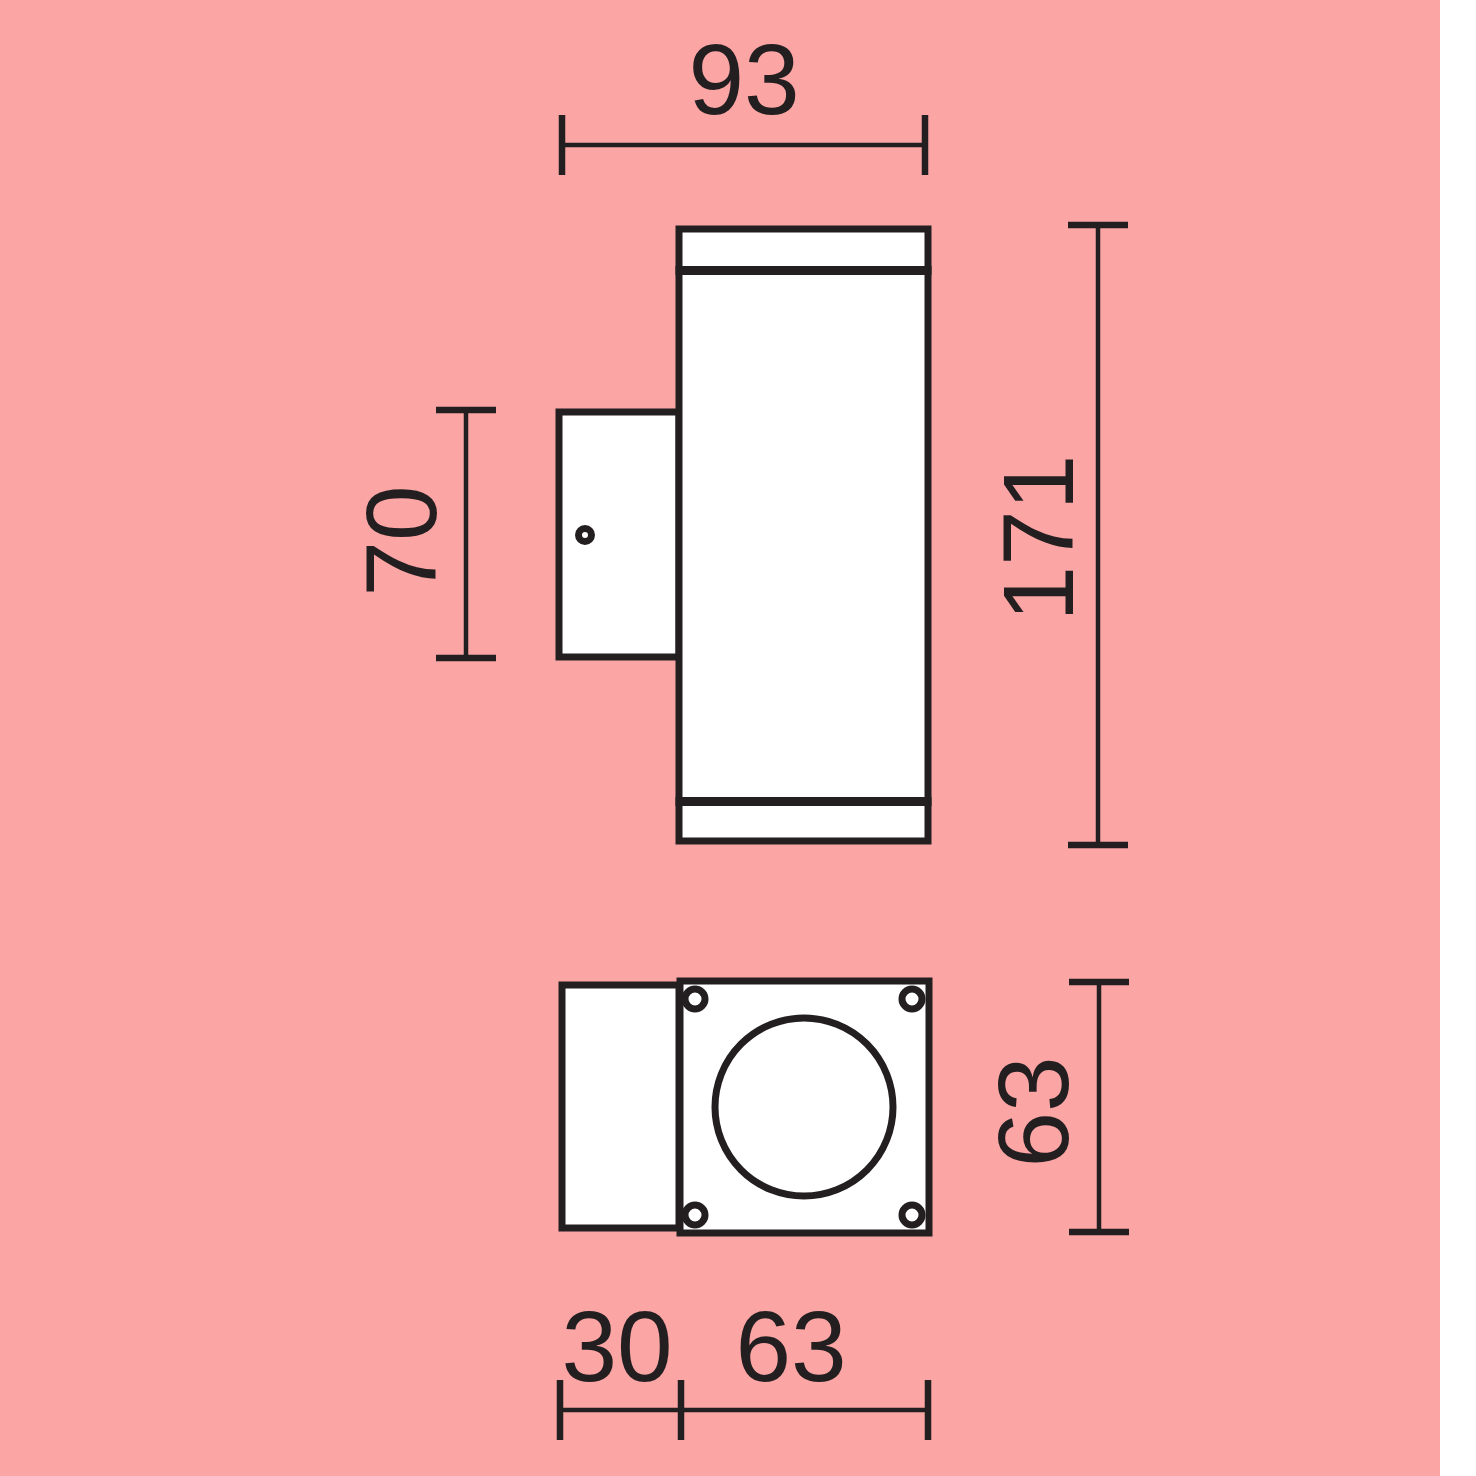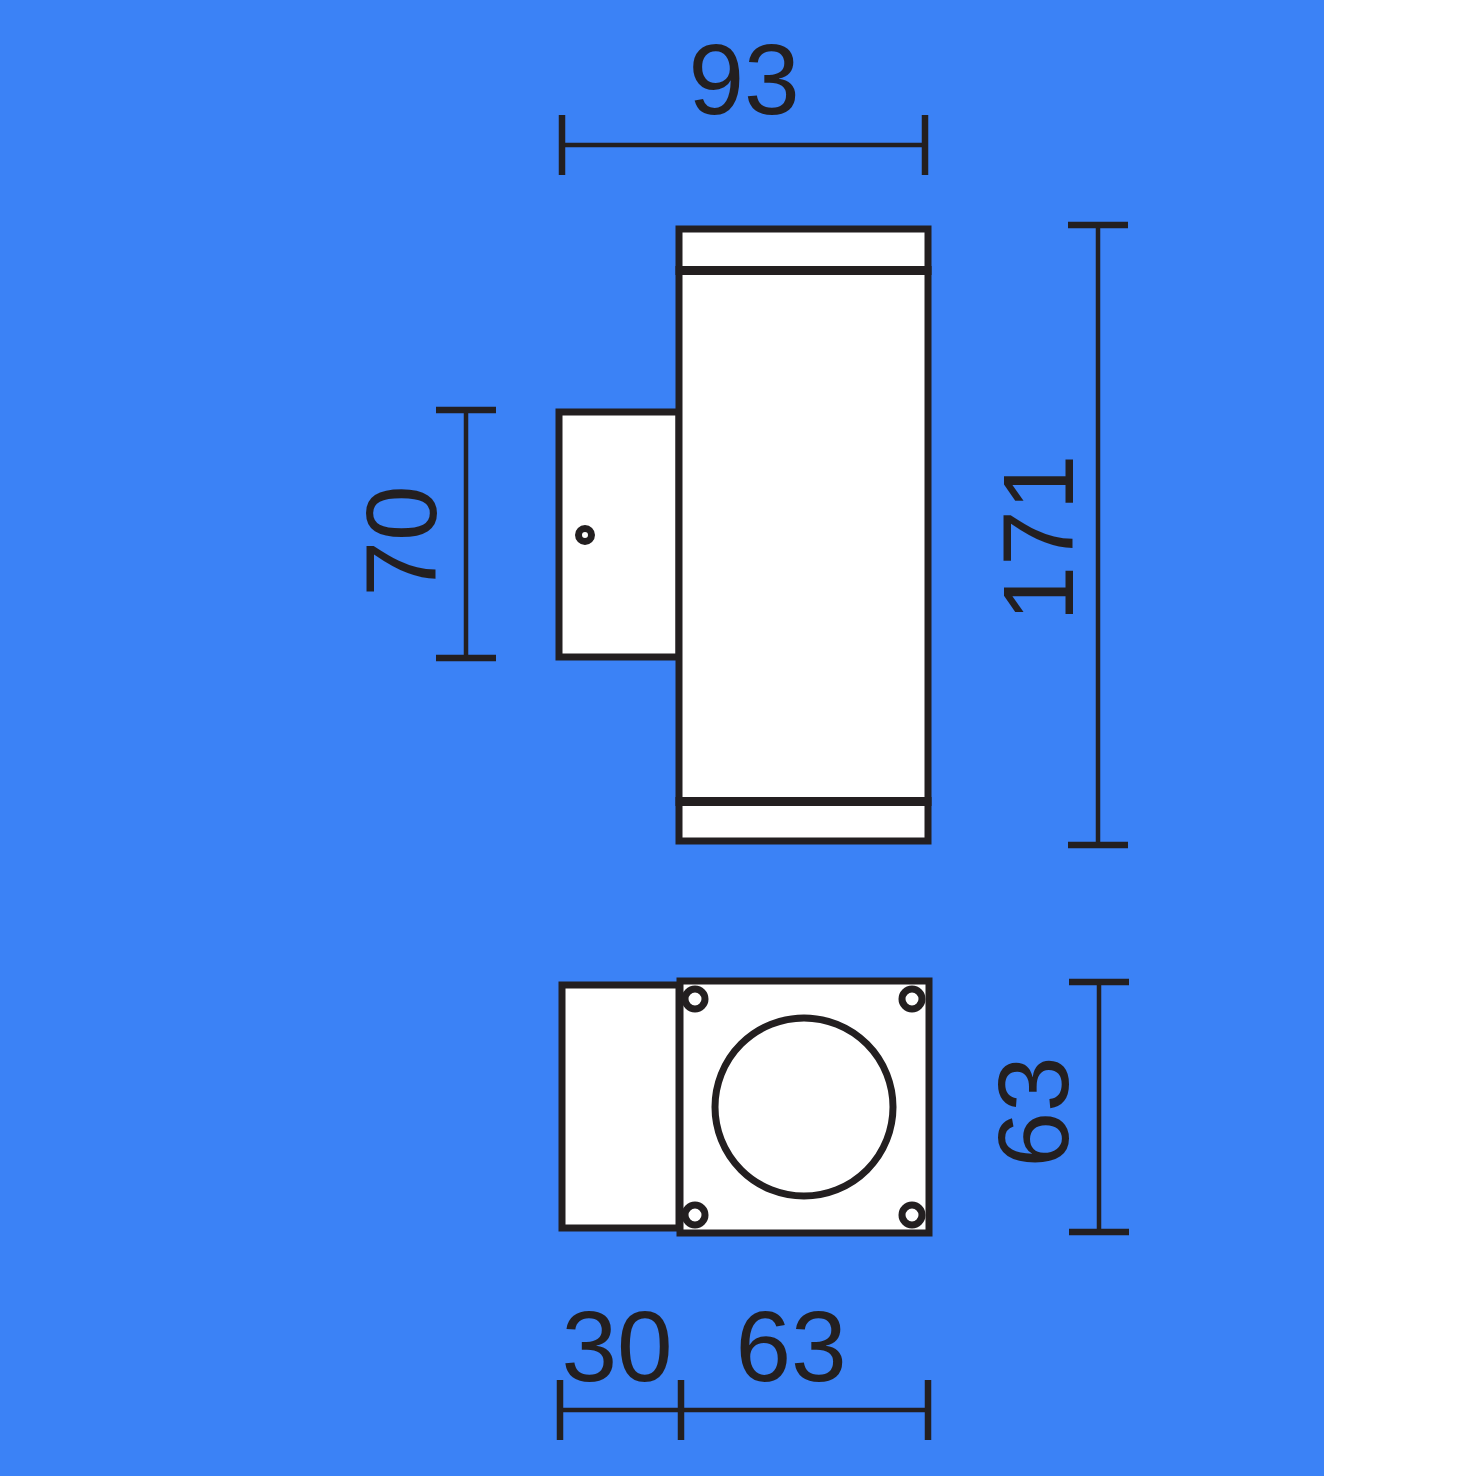--- a/index.html
+++ b/index.html
@@ -5,23 +5,23 @@
   html, body {
     margin: 0;
     padding: 0;
     background: #ffffff;
     width: 1476px;
     height: 1476px;
     overflow: hidden;
   }
   .stage {
     position: relative;
-    width: 1324px;
+    width: 1440px;
     height: 1476px;
-    background: #3b82f6;
+    background: #fca5a5;
   }
   svg { display: block; }
   
   .outline { stroke-width: 7; fill: none; }
   .band    { stroke-width: 9; fill: none; }
   .dim     { stroke-width: 4.5; fill: none; }
   .tick    { stroke-width: 6.5; fill: none; }
   .hole    { stroke-width: 7; fill: none; }
   .mask    { fill: #ffffff; }
   text {

